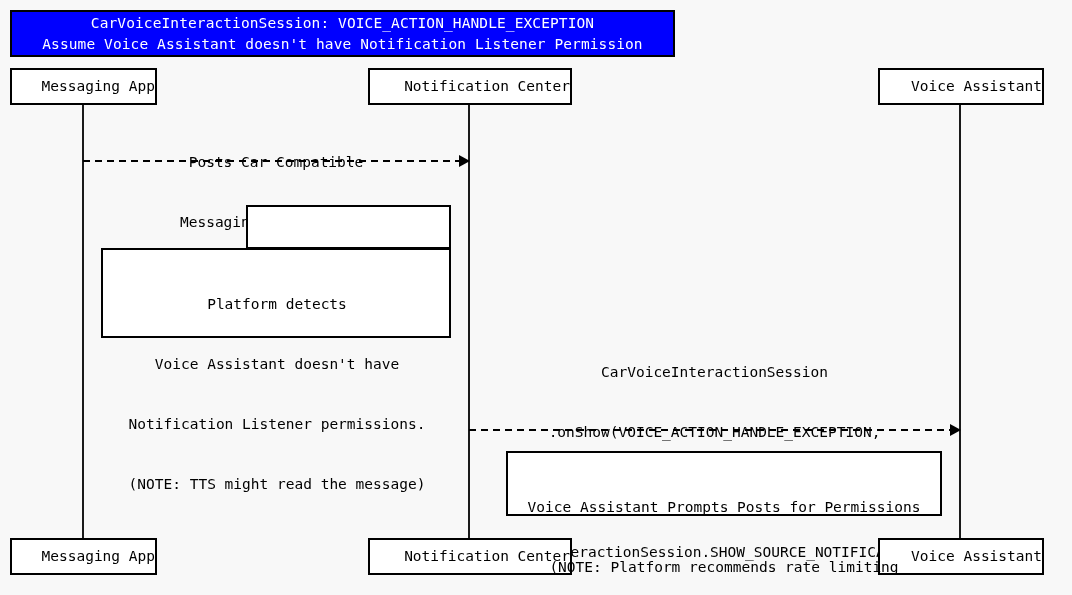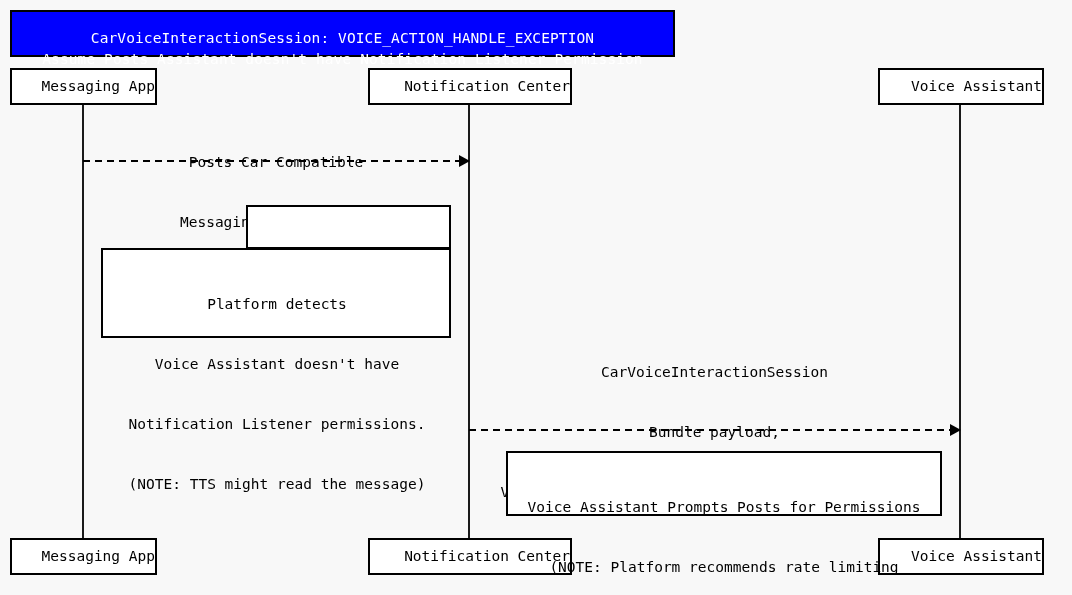--- a/index.html
+++ b/index.html
@@ -26,21 +26,21 @@
     top: 10px;
     width: 665px;
     height: 47px;
     background: #0000FF;
     border: 2px solid #000000;
     box-sizing: border-box;
     color: #FFFFFF;
     font-size: 14.5px;
     line-height: 21px;
     text-align: center;
-    padding-top: 16px;
+    padding-top: 1px;
     letter-spacing: 0.1px;
   }
   .title-line { display: block; white-space: pre; }
 
   
   .participant {
     position: absolute;
     background: #FFFFFF;
     border: 2px solid #000000;
     box-sizing: border-box;
@@ -129,21 +129,21 @@
 
   .line { display: block; white-space: pre; text-align: center; }
 </style>
 </head>
 <body>
 
 <div id="diagram">
 
   <div class="title-banner">
     <span class="title-line">CarVoiceInteractionSession: VOICE_ACTION_HANDLE_EXCEPTION</span>
-    <span class="title-line">Assume Posts Assistant doesn't have Notification Listener Permission</span>
+    <span class="title-line">Assume Voice Assistant doesn't have Notification Listener Permission</span>
   </div>
 
   <div class="lifeline ll-msg"></div>
   <div class="lifeline ll-nc"></div>
   <div class="lifeline ll-va"></div>
 
   <div class="participant p-msg-top">Messaging App</div>
   <div class="participant p-nc-top">Notification Center</div>
   <div class="participant p-va-top">Voice Assistant</div>
 
@@ -160,20 +160,21 @@
 
   <div class="note note-2">
     <span class="line">Platform detects</span>
     <span class="line">Voice Assistant doesn't have</span>
     <span class="line">Notification Listener permissions.</span>
     <span class="line">(NOTE: TTS might read the message)</span>
   </div>
 
   <div class="msg-label label-2">
     <span class="line">CarVoiceInteractionSession</span>
+    <span class="line">.onShow(VOICE_ACTION_HANDLE_EXCEPTION,</span>
     <span class="line">Bundle payload,</span>
     <span class="line">VoiceInteractionSession.SHOW_SOURCE_NOTIFICATION)</span>
   </div>
   <div class="msg-arrow arrow-2"></div>
 
   <div class="note note-3">
     <span class="line">Voice Assistant Prompts Posts for Permissions</span>
     <span class="line">(NOTE: Platform recommends rate limiting</span>
     
   </div>

